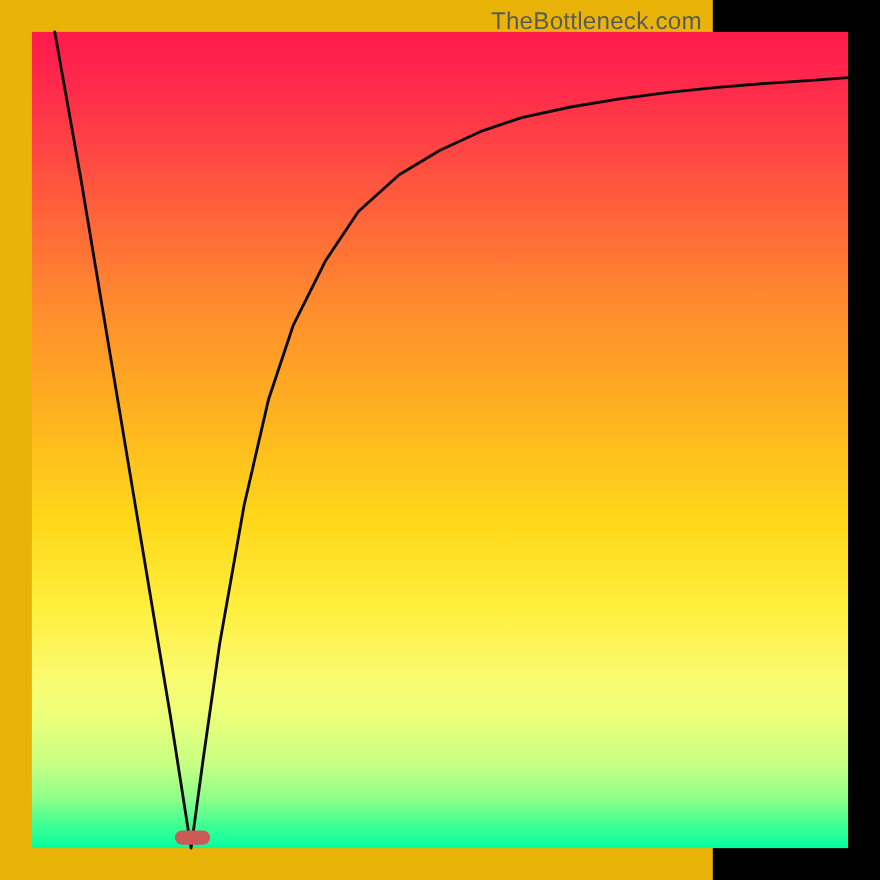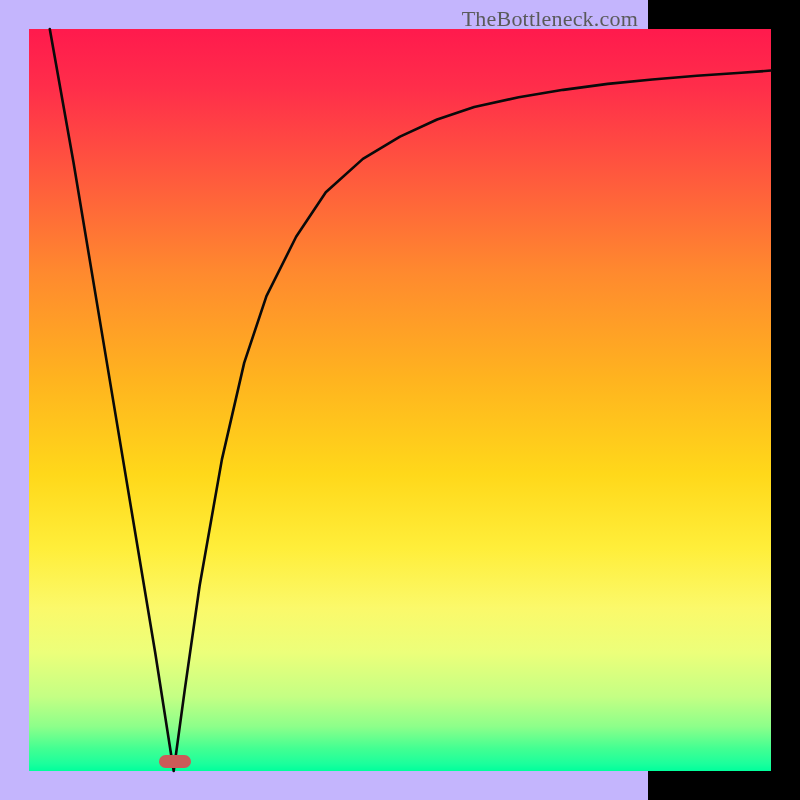--- a/index.html
+++ b/index.html
@@ -8,22 +8,21 @@
     width: 800px;
     height: 800px;
     background: #000;
     overflow: hidden;
     font-family: Arial, Helvetica, sans-serif;
   }
   .frame {
     position: relative;
     width: 648px;
     height: 800px;
-    background: #c4b5fd;
-    font-family: Liberation Serif, serif;
+    background: #eab308;
   }
   .plot {
     position: absolute;
     left: 29px;
     top: 29px;
     width: 742px;
     height: 742px;
     background: linear-gradient(
       to bottom,
       #ff1a4d 0%,

